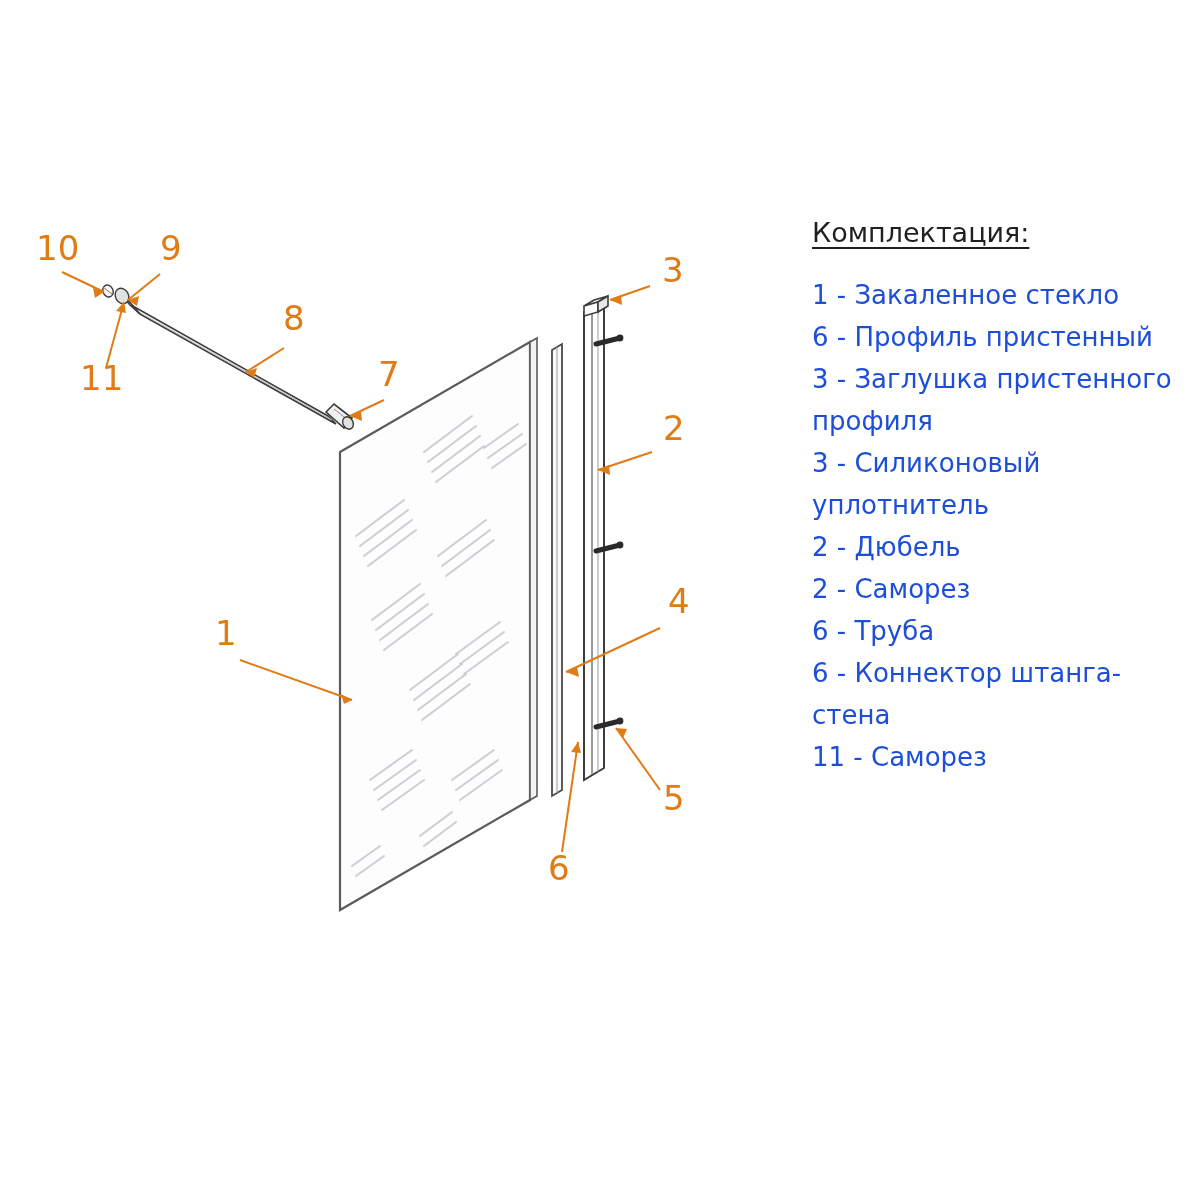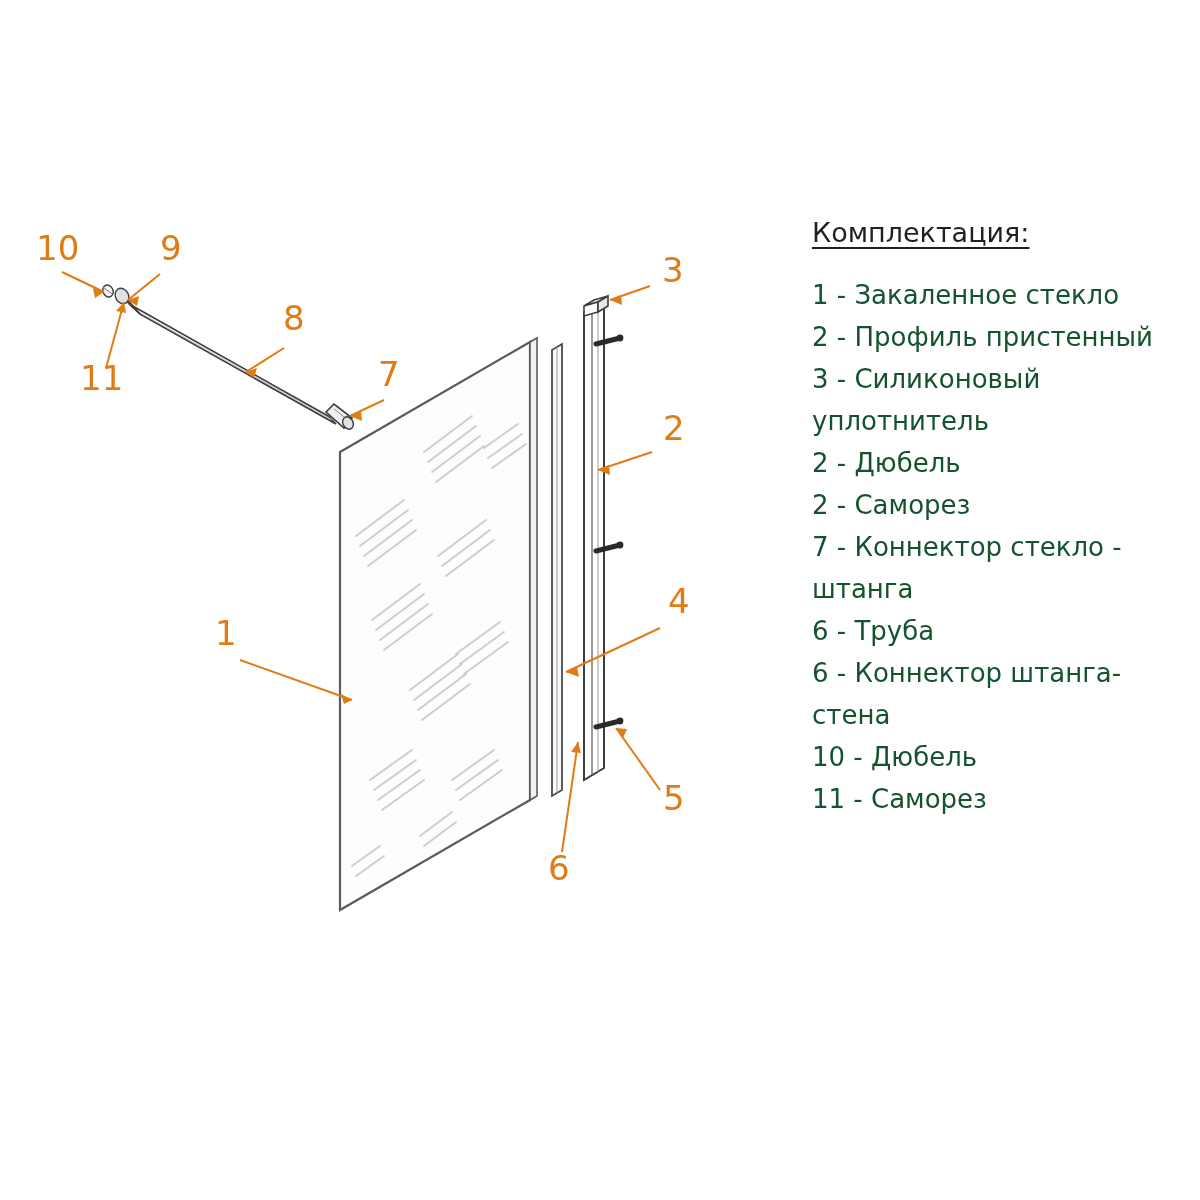--- a/index.html
+++ b/index.html
@@ -50,21 +50,21 @@
     white-space: nowrap;
   }
   .legend-list {
     margin: 0;
     padding: 0;
     list-style: none;
   }
   .legend-list li {
     font-size: 26px;
     line-height: 42px;
-    color: #14532d;
+    color: #1d4ed8;
   }
 </style>
 </head>
 <body>
 
 <div id="stage">
 
   <svg id="diagram" viewBox="0 0 1200 1200">
 
     <g>
@@ -241,25 +241,24 @@
       <text class="callout-num" x="160" y="260">9</text>
       <text class="callout-num" x="36" y="260">10</text>
       <text class="callout-num" x="80" y="390">11</text>
     </g>
   </svg>
 
   <div class="legend">
     <div class="legend-title">Комплектация:</div>
     <ul class="legend-list">
       <li>1 - Закаленное стекло</li>
-      <li>2 - Профиль пристенный</li>
+      <li>6 - Профиль пристенный</li>
+      <li>3 - Заглушка пристенного профиля</li>
       <li>3 - Силиконовый уплотнитель</li>
       <li>2 - Дюбель</li>
       <li>2 - Саморез</li>
-      <li>7 - Коннектор стекло - штанга</li>
       <li>6 - Труба</li>
       <li>6 - Коннектор штанга-стена</li>
-      <li>10 - Дюбель</li>
       <li>11 - Саморез</li>
     </ul>
   </div>
 
 </div>
 
 </body></html>

